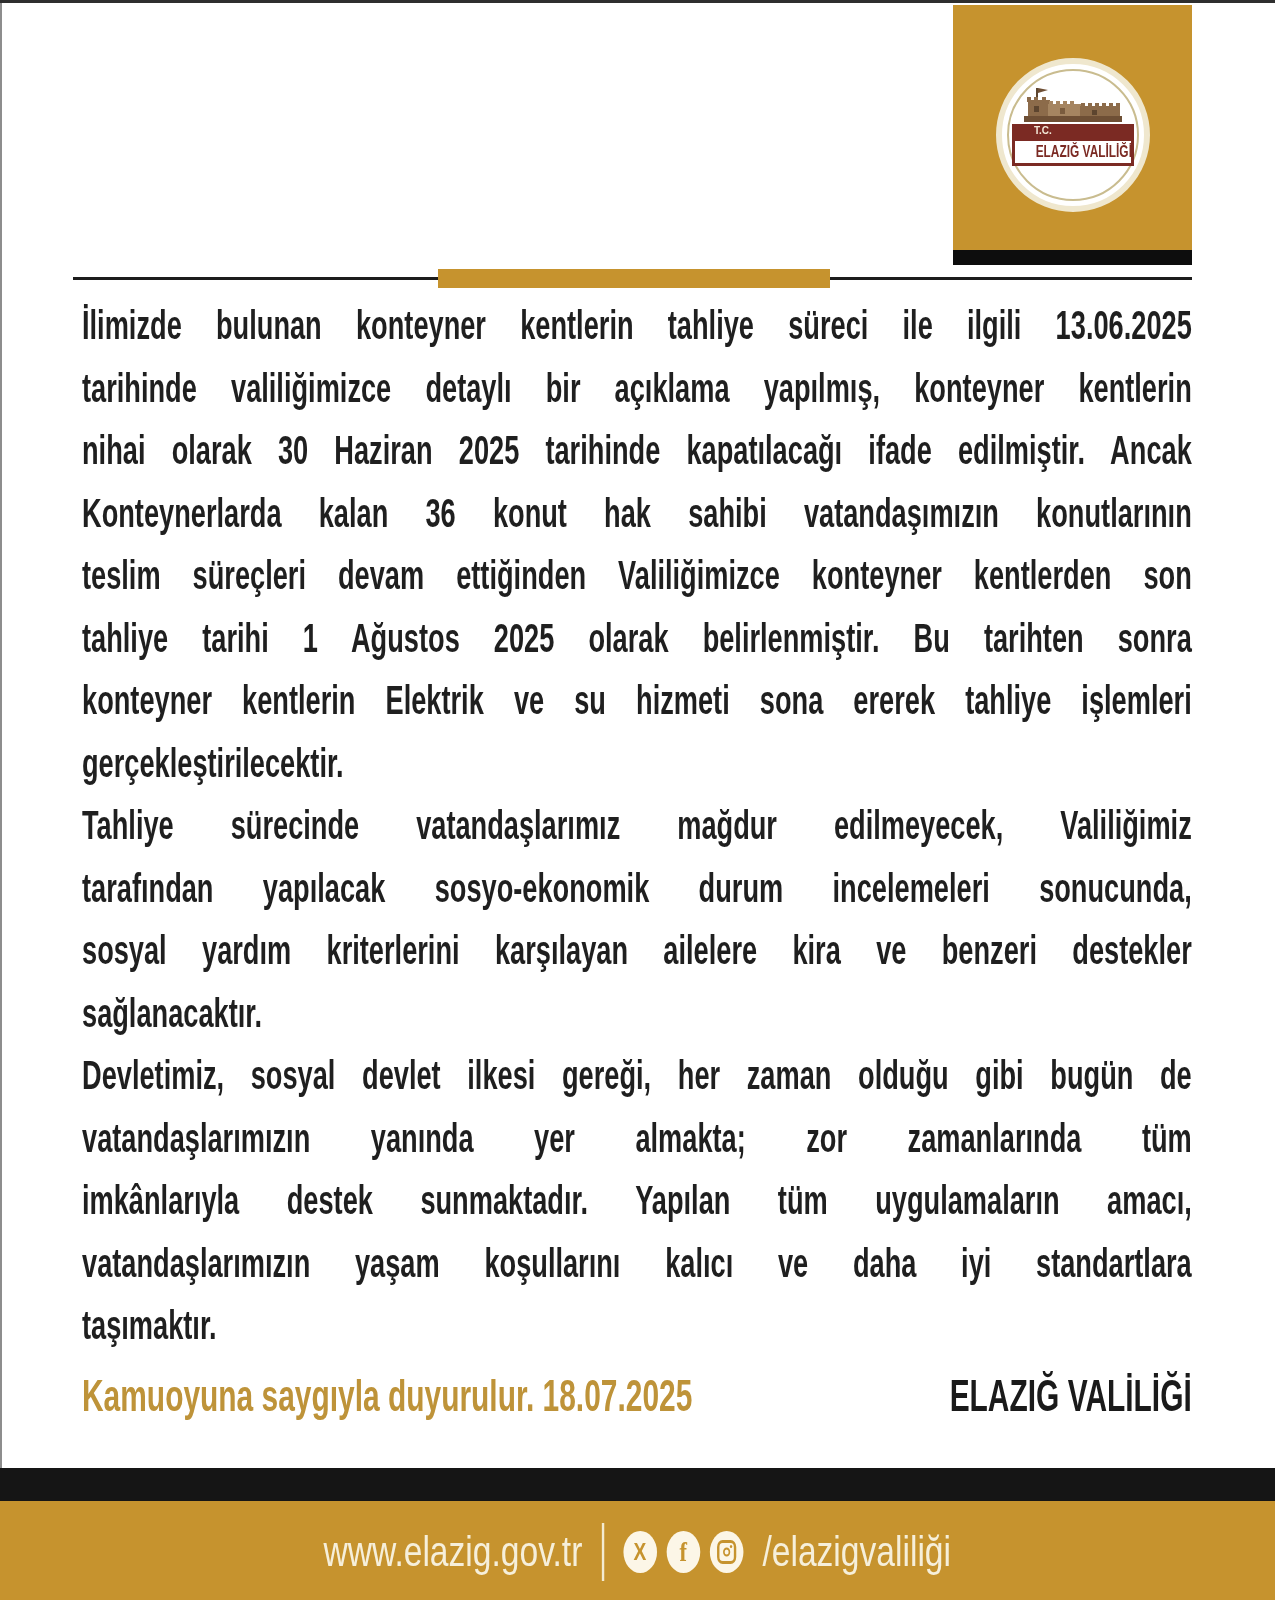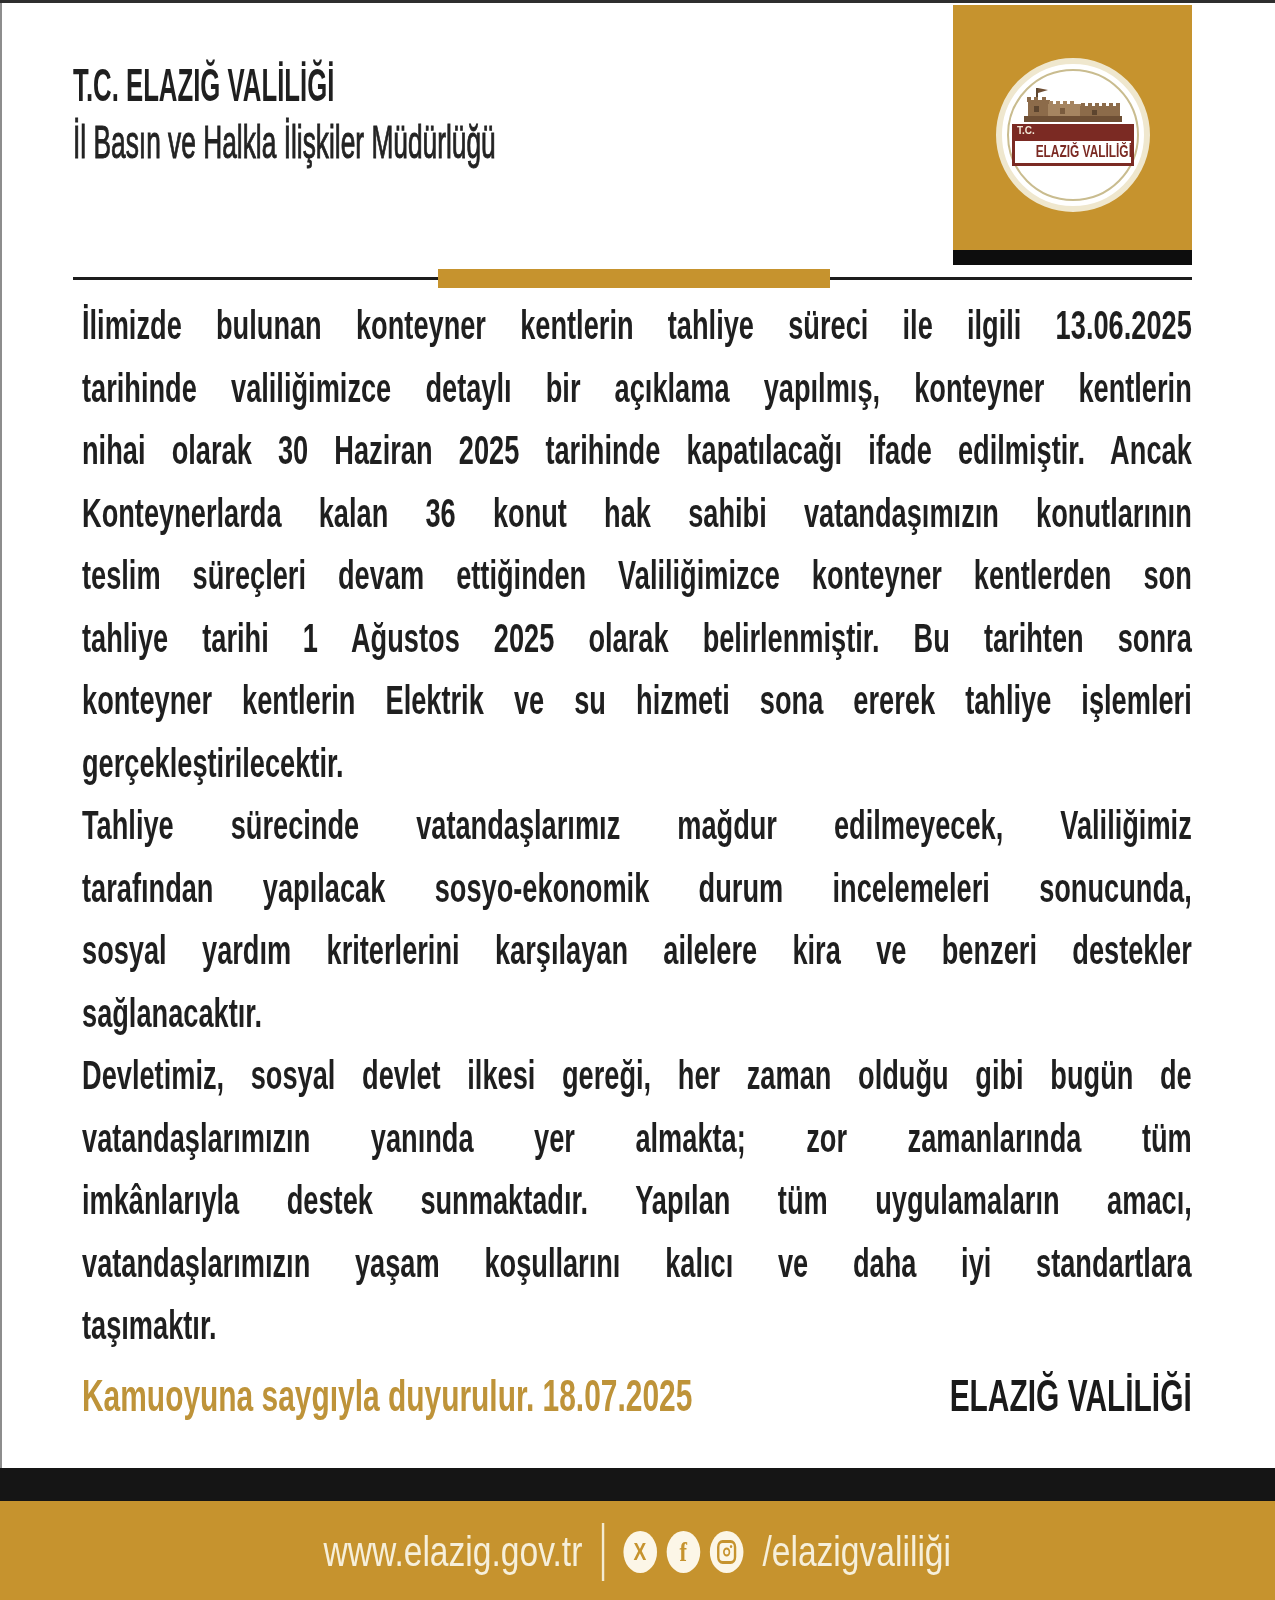--- a/index.html
+++ b/index.html
@@ -36,21 +36,21 @@
 
   
   .logo-box{position:absolute;left:953px;top:2px;width:239px;height:245px;background:var(--gold);}
   .logo-strip{position:absolute;left:953px;top:247px;width:239px;height:15px;background:#0d0d0d;}
   .logo-circle{position:absolute;left:43px;top:53px;width:154px;height:154px;border-radius:50%;
     background:#fff;border:6px solid #EFE7CE;}
   .logo-ring{position:absolute;left:5px;top:5px;right:5px;bottom:5px;border:2px solid #C9BC8F;border-radius:50%;}
   .castle{position:absolute;left:20px;top:22px;width:102px;height:40px;}
   .logo-label{position:absolute;left:50%;top:60px;transform:translateX(-50%);width:122px;}
   .tc-strip{height:14px;background:var(--red);color:#F3E9D8;font-size:10px;line-height:14px;
-    font-weight:700;padding-left:5px;text-align:left;}
+    font-weight:700;padding-left:22px;text-align:left;}
   .label-main{border:3px solid var(--red);background:#fff;color:var(--red);font-weight:700;
     font-size:17px;line-height:22px;text-align:center;white-space:nowrap;overflow:visible;}
   .label-main span{display:inline-block;transform:scaleX(0.70);transform-origin:50% 50%;}
 
   
   .body-block{position:absolute;left:82px;top:291px;}
   .body-block .cond{transform:scaleX(0.68); width:1632px;}
   .jline{font-size:40px; line-height:62.5px; font-weight:700; color:var(--ink);
     text-align:justify; text-align-last:justify; letter-spacing:0;}
   .jline.plast{text-align-last:left;}
@@ -78,26 +78,20 @@
     border-radius:50%;transform:translate(-50%,-50%);}
   .ig-dot{position:absolute;right:2px;top:2px;width:3px;height:3px;border-radius:50%;background:var(--gold);}
   .handle{font-size:42px;font-weight:400;white-space:nowrap;}
 </style>
 </head>
 <body>
 
 <div class="page">
   <div class="edge-left"></div>
 
-  <div class="header-org">
-    <div class="cond">
-      <div class="org-line1">T.C. ELAZIĞ VALİLİĞİ</div>
-      <div class="org-line2">İl Basın ve Halkla İlişkiler Müdürlüğü</div>
-    </div>
-  </div>
 
 
   <div class="header-divider"></div>
   <div class="title-accent-bar"></div>
 
   <div class="logo-box">
     <div class="logo-circle">
       <div class="logo-ring"></div>
       <svg class="castle" viewBox="0 0 102 40" xmlns="http://www.w3.org/2000/svg">
         <rect x="14" y="2" width="2" height="10" fill="#5d452f"></rect>

